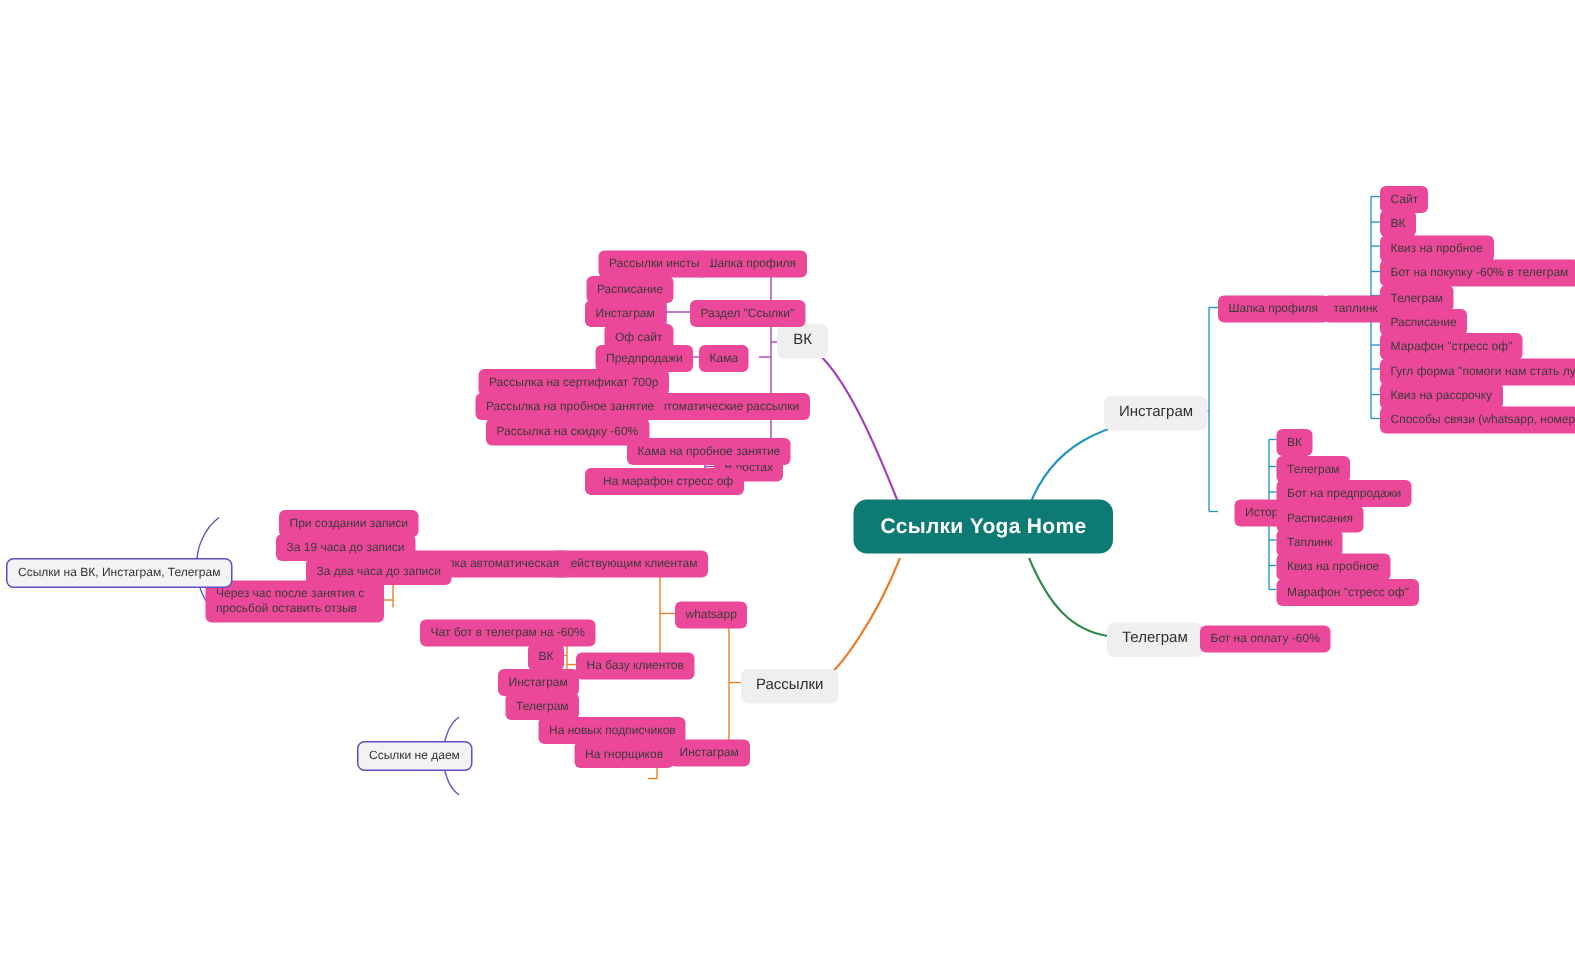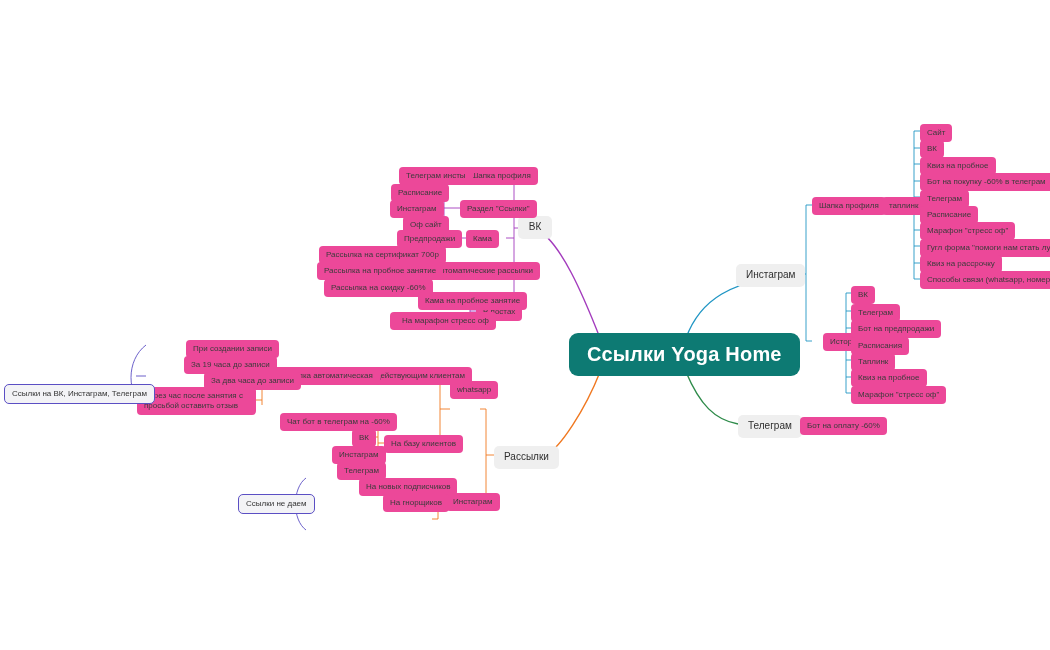--- a/index.html
+++ b/index.html
@@ -25,21 +25,21 @@
     white-space:nowrap;
     display:flex;
     align-items:center;
     justify-content:center;
   }
   .node.wrap{white-space:normal;text-align:left;justify-content:flex-start;}
 
   .root{
     background:#0d7a73;
     color:#ffffff;
-    font-size:20px;
+    font-size:14px;
     font-weight:600;
     border-radius:9px;
     padding:9px 18px;
     letter-spacing:.2px;
     box-shadow:none;
   }
   .lvl1{
     font-size:10px;
     padding:5px 10px;
     border-radius:5px;
@@ -179,21 +179,21 @@
       <path d="M296,502 L306,502"></path>
       <path d="M306,478 C292,488 292,520 306,530"></path>
     </g>
   </svg>
 
   <div class="node root" style="left:569px;top:333px;">Ссылки Yoga Home</div>
 
   <div class="node lvl1" style="left:518px;top:216px;width:34px;">ВК</div>
 
   <div class="node lvl2" style="left:464px;top:167px;">Шапка профиля</div>
-  <div class="node lvl2" style="left:399px;top:167px;">Телеграм инсты</div>
+  <div class="node lvl2" style="left:399px;top:167px;">Рассылки инсты</div>
 
   <div class="node lvl2" style="left:460px;top:200px;">Раздел "Ссылки"</div>
   <div class="node lvl2" style="left:391px;top:184px;">Расписание</div>
   <div class="node lvl2" style="left:390px;top:200px;">Инстаграм</div>
   <div class="node lvl2" style="left:403px;top:216px;">Оф сайт</div>
 
   <div class="node lvl2" style="left:466px;top:230px;">Кама</div>
   <div class="node lvl2" style="left:397px;top:230px;">Предпродажи</div>
 
   <div class="node lvl2" style="left:428px;top:262px;">Автоматические рассылки</div>
@@ -228,36 +228,36 @@
   <div class="node lvl2" style="left:851px;top:337px;">Расписания</div>
   <div class="node lvl2" style="left:851px;top:353px;">Таплинк</div>
   <div class="node lvl2" style="left:851px;top:369px;">Квиз на пробное</div>
   <div class="node lvl2" style="left:851px;top:386px;">Марафон "стресс оф"</div>
 
   <div class="node lvl1" style="left:738px;top:415px;">Телеграм</div>
   <div class="node lvl2" style="left:800px;top:417px;">Бот на оплату -60%</div>
 
   <div class="node lvl1" style="left:494px;top:446px;">Рассылки</div>
 
-  <div class="node lvl2" style="left:450px;top:381px;">whatsapp</div>
+  <div class="node lvl2" style="left:450px;top:401px;">whatsapp</div>
 
   <div class="node lvl2" style="left:368px;top:367px;">Действующим клиентам</div>
   <div class="node lvl2" style="left:268px;top:367px;">Рассылка автоматическая</div>
 
   <div class="node lvl2" style="left:186px;top:340px;">При создании записи</div>
   <div class="node lvl2" style="left:184px;top:356px;">За 19 часа до записи</div>
   <div class="node lvl2" style="left:184px;top:372px;margin-left:20px;">За два часа до записи</div>
   <div class="node lvl2 wrap" style="left:137px;top:387px;width:119px;">Через час после занятия с просьбой оставить отзыв</div>
 
   <div class="node lvl2" style="left:384px;top:435px;">На базу клиентов</div>
   <div class="node lvl2" style="left:280px;top:413px;">Чат бот в телеграм на -60%</div>
   <div class="node lvl2" style="left:352px;top:429px;">ВК</div>
   <div class="node lvl2" style="left:332px;top:446px;">Инстаграм</div>
   <div class="node lvl2" style="left:337px;top:462px;">Телеграм</div>
 
   <div class="node lvl2" style="left:446px;top:493px;">Инстаграм</div>
   <div class="node lvl2" style="left:359px;top:478px;">На новых подписчиков</div>
   <div class="node lvl2" style="left:383px;top:494px;">На гнорщиков</div>
 
-  <div class="node lvl2 boxed" style="left:4px;top:384px;">Ссылки на ВК, Инстаграм, Телеграм</div>
+  <div class="node lvl2 boxed" style="left:4px;top:372px;">Ссылки на ВК, Инстаграм, Телеграм</div>
   <div class="node lvl2 boxed" style="left:238px;top:494px;">Ссылки не даем</div>
 
 </div>
 
 </body></html>

